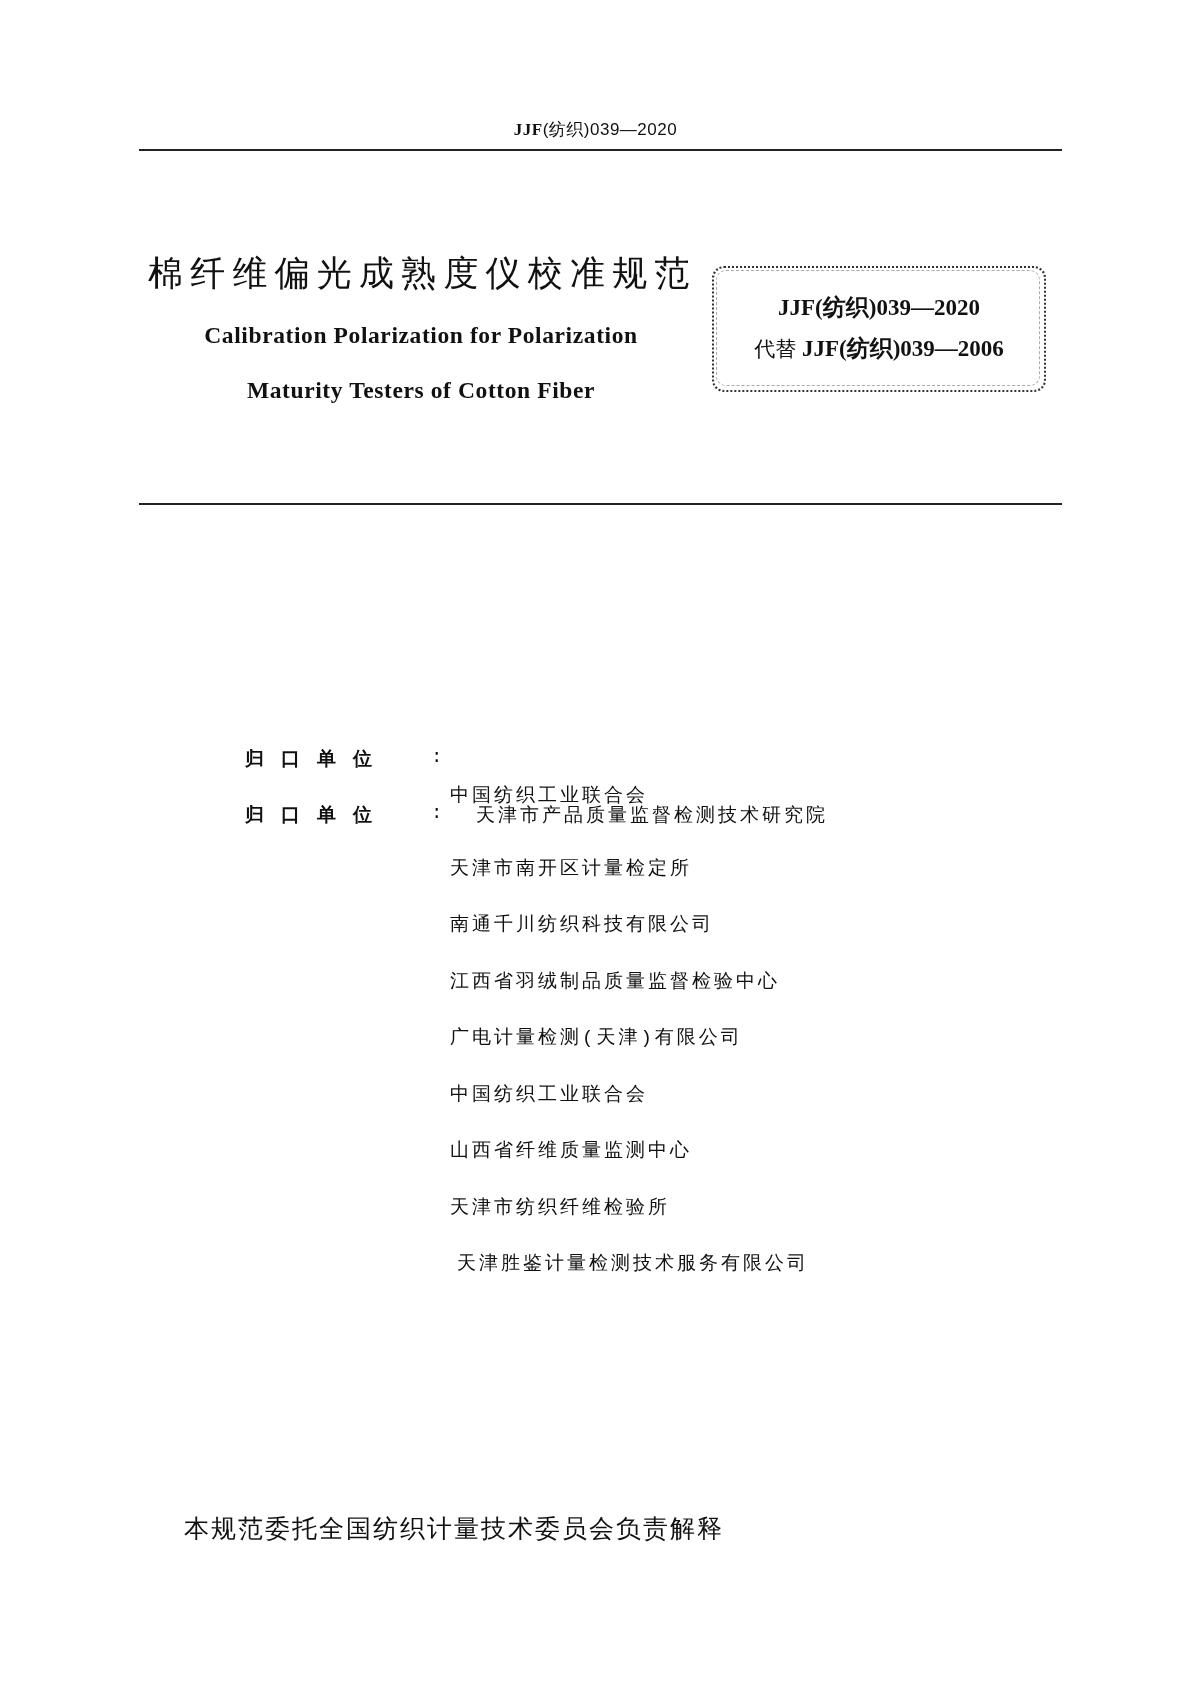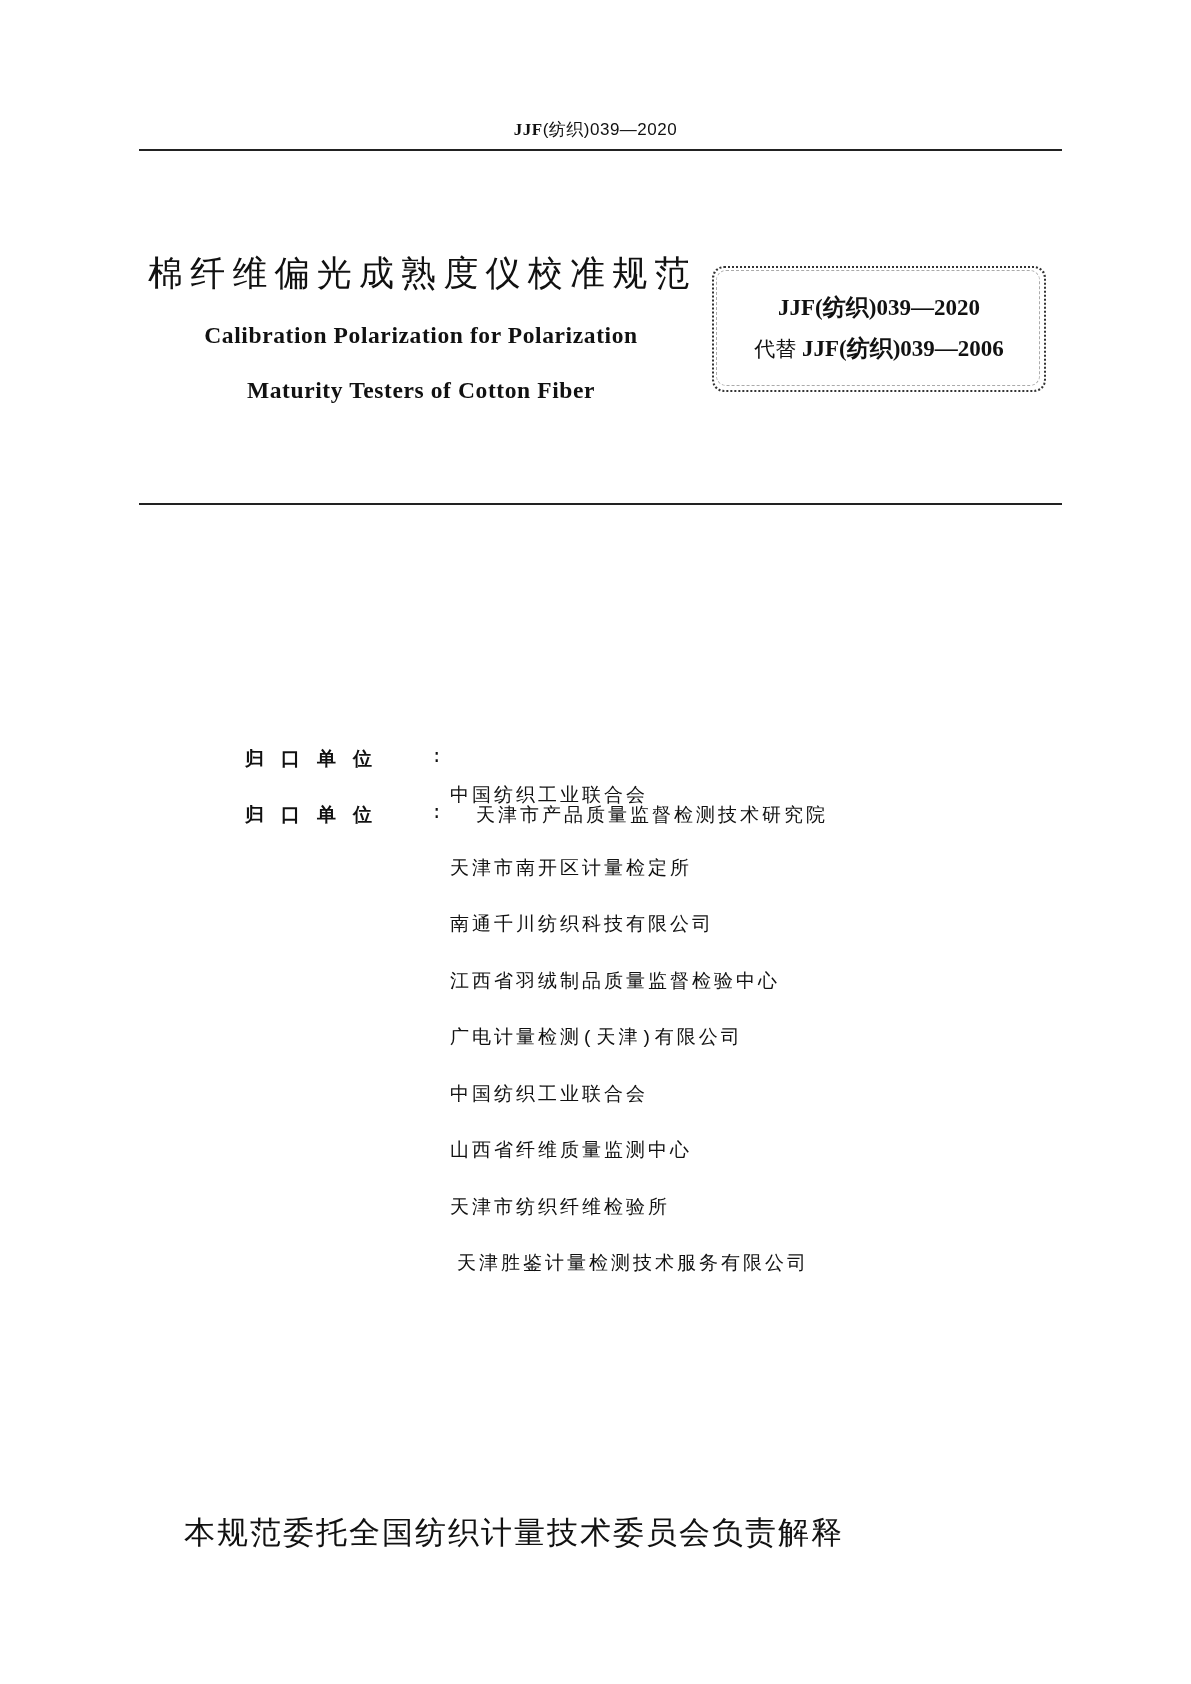--- a/index.html
+++ b/index.html
@@ -10,21 +10,21 @@
   .rule { position:absolute; left:139px; width:923px; height:2px; background:#222; }
   .title-cn { left:148px; top:250px; font-size:35px; font-family:"DejaVu Sans","Liberation Sans",sans-serif; letter-spacing:7.2px; font-weight:500; }
   .title-en { font-family:"Liberation Serif","DejaVu Serif",serif; font-weight:bold; font-size:23.5px; text-align:center; width:560px; left:141px; letter-spacing:0.6px; }
   .box { position:absolute; left:712px; top:266px; width:330px; height:122px; border:2px dotted #333; border-radius:12px; }
   .box-inner { position:absolute; left:716px; top:270px; width:322px; height:114px; border:1px dashed #aaa; border-radius:10px; }
   .box-line { left:712px; width:334px; text-align:center; font-family:"Liberation Serif","DejaVu Serif",serif; font-weight:bold; font-size:23px; }
   .box-line .cn { font-family:"DejaVu Sans",sans-serif; font-weight:normal; font-size:21px; }
   .row { font-family:Liberation Mono, monospace; font-size:19px; }
   .lbl { left:245px; font-weight:bold; letter-spacing:17px; }
   .val { left:450px; letter-spacing:3px; }
-  .footer { left:184px; top:1512px; font-size:31px; font-family:"DejaVu Sans",sans-serif; letter-spacing:2px; }
+  .footer { left:184px; top:1512px; font-size:25px; font-family:"DejaVu Sans",sans-serif; letter-spacing:2px; }
 </style>
 </head>
 <body>
 
 <div class="abs hdr">
   <b>JJF</b><span>(纺织)039—2020</span>
 </div>
 <div class="rule" style="top:149px;"></div>
 
 <div class="abs title-cn">棉纤维偏光成熟度仪校准规范</div>

